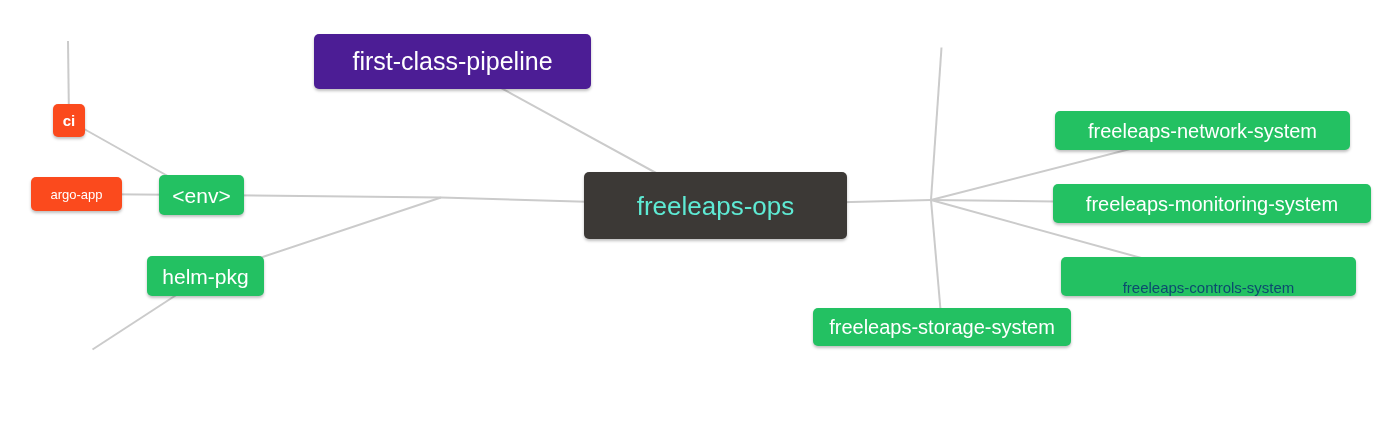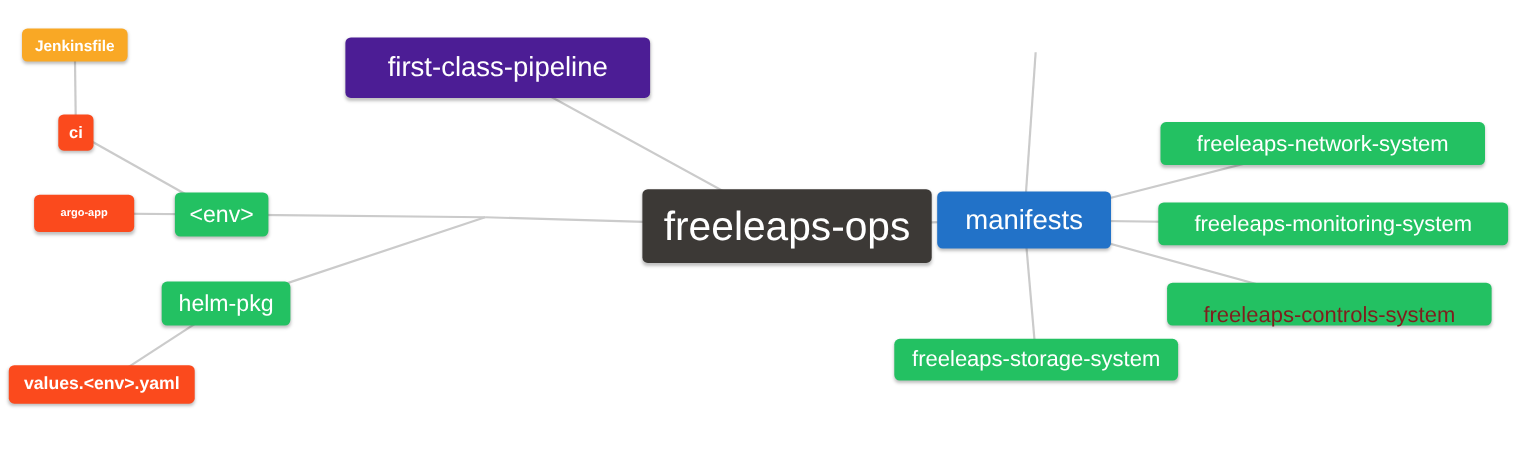--- a/index.html
+++ b/index.html
@@ -60,53 +60,44 @@
       <line x1="441" y1="197.5" x2="715.5" y2="205.5" stroke="#cbcbcb" stroke-width="2"></line>
       <line x1="452.5" y1="61.5" x2="715.5" y2="205.5" stroke="#cbcbcb" stroke-width="2"></line>
       <line x1="715.5" y1="205.5" x2="931" y2="200" stroke="#cbcbcb" stroke-width="2"></line>
       <line x1="931" y1="200" x2="941.5" y2="47.5" stroke="#cbcbcb" stroke-width="2"></line>
       <line x1="931" y1="200" x2="1202.5" y2="130.5" stroke="#cbcbcb" stroke-width="2"></line>
       <line x1="931" y1="200" x2="1212" y2="203.5" stroke="#cbcbcb" stroke-width="2"></line>
       <line x1="931" y1="200" x2="1208.5" y2="276.5" stroke="#cbcbcb" stroke-width="2"></line>
       <line x1="931" y1="200" x2="942" y2="327" stroke="#cbcbcb" stroke-width="2"></line>
     </svg>
   <div class="node-layer" id="node-layer">
-      <div class="node" style="left: 20px; top: 26px; width: 96px; height: 30px; background: rgb(249, 168, 37);">
-        <span class="label" style="font-size: 14px; font-weight: 700; color: rgb(255, 255, 255);">Jenkinsfile</span>
-      </div>
       <div class="node" style="left: 53px; top: 104px; width: 32px; height: 33px; background: rgb(251, 74, 29);">
         <span class="label" style="font-size: 15px; font-weight: 700; color: rgb(255, 255, 255); text-align: right;">ci</span>
       </div>
       <div class="node" style="left: 31px; top: 177px; width: 91px; height: 34px; background: rgb(251, 74, 29);">
-        <span class="label" style="font-size: 10px; font-weight: 700; color: rgb(255, 255, 255);">argo-app</span>
+        <span class="label" style="font-size: 13px; font-weight: 400; color: rgb(255, 255, 255);">argo-app</span>
       </div>
       <div class="node" style="left: 159px; top: 175px; width: 85px; height: 40px; background: rgb(35, 193, 98);">
         <span class="label" style="font-size: 21px; font-weight: 400; color: rgb(255, 255, 255);">&lt;env&gt;</span>
       </div>
       <div class="node" style="left: 147px; top: 256px; width: 117px; height: 40px; background: rgb(35, 193, 98);">
         <span class="label" style="font-size: 21px; font-weight: 400; color: rgb(255, 255, 255);">helm-pkg</span>
       </div>
-      <div class="node" style="left: 8px; top: 332px; width: 169px; height: 35px; background: rgb(251, 74, 29);">
-        <span class="label" style="font-size: 16px; font-weight: 700; color: rgb(255, 255, 255);">values.&lt;env&gt;.yaml</span>
-      </div>
       <div class="node" style="left: 314px; top: 34px; width: 277px; height: 55px; background: #4c1d95;">
         <span class="label" style="font-size: 25px; font-weight: 400; color: rgb(255, 255, 255);">first-class-pipeline</span>
       </div>
       <div class="node" style="left: 584px; top: 172px; width: 263px; height: 67px; background: rgb(60, 57, 54);">
-        <span class="label" style="font-size: 37px; font-weight: 400; color: #ffffff;">freeleaps-ops</span>
-      </div>
-      <div class="node" style="left: 852px; top: 174px; width: 158px; height: 52px; background: rgb(34, 114, 200);">
-        <span class="label" style="font-size: 25px; font-weight: 400; color: rgb(255, 255, 255);">manifests</span>
+        <span class="label" style="font-size: 26px; font-weight: 400; color: #5eead4;">freeleaps-ops</span>
       </div>
       <div class="node" style="left: 1055px; top: 111px; width: 295px; height: 39px; background: rgb(35, 193, 98);">
         <span class="label" style="font-size: 20px; font-weight: 400; color: rgb(255, 255, 255);">freeleaps-network-system</span>
       </div>
       <div class="node" style="left: 1053px; top: 184px; width: 318px; height: 39px; background: rgb(35, 193, 98);">
         <span class="label" style="font-size: 20px; font-weight: 400; color: rgb(255, 255, 255);">freeleaps-monitoring-system</span>
       </div>
       <div class="node" style="left: 1061px; top: 257px; width: 295px; height: 39px; background: rgb(35, 193, 98);">
-        <span class="label" style="font-size: 20px; font-weight: 400; color: #7f1d1d; margin-top: 21px;">freeleaps-controls-system</span>
+        <span class="label" style="font-size: 15px; font-weight: 400; color: #0c4a6e; margin-top: 21px;">freeleaps-controls-system</span>
       </div>
       <div class="node" style="left: 813px; top: 308px; width: 258px; height: 38px; background: rgb(35, 193, 98);">
         <span class="label" style="font-size: 20px; font-weight: 400; color: rgb(255, 255, 255);">freeleaps-storage-system</span>
       </div>
     </div>
 </div>
 
 </body></html>

